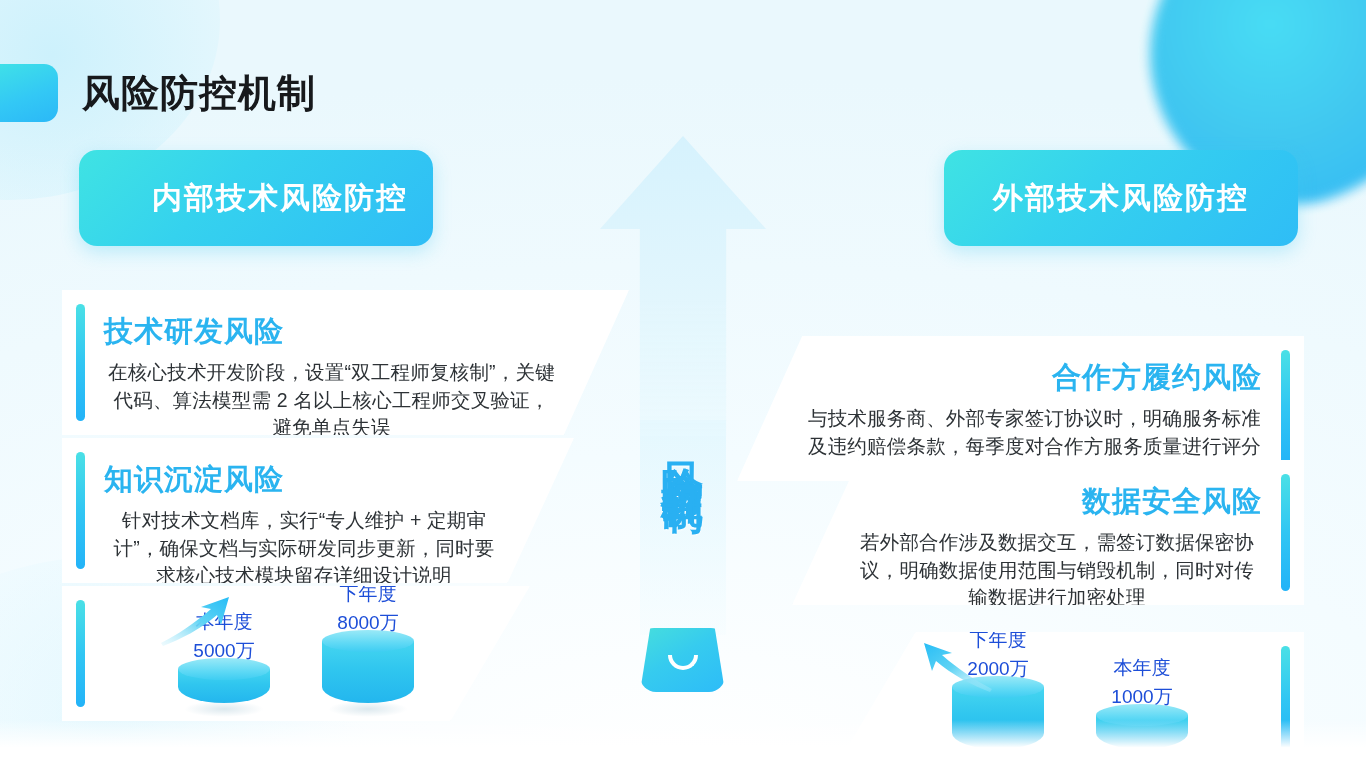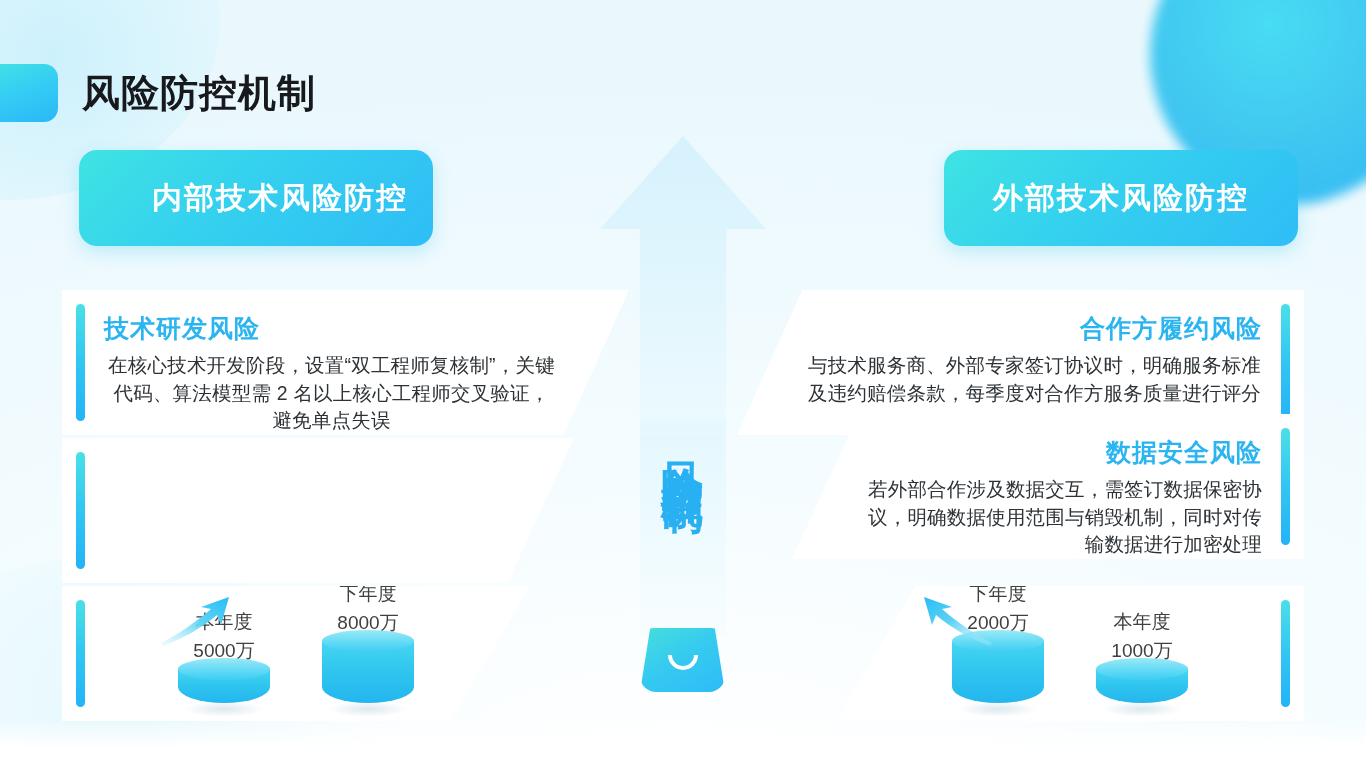--- a/index.html
+++ b/index.html
@@ -103,36 +103,36 @@
     position:absolute;
     background:#ffffff;
     box-shadow: 0 2px 14px rgba(80,180,225,.18);
   }
   .card .accent {
     position:absolute; top:14px; bottom:14px; width:9px;
     border-radius:6px;
     background: linear-gradient(180deg,#4ae0e6 0%, #31c6f3 50%, #23b3f8 100%);
   }
   .card-title {
-    font-size:25px; font-weight:bold; color:#2ab4f0;
+    font-size:29px; font-weight:bold; color:#2ab4f0;
     letter-spacing:1px; margin-bottom:7px;
   }
   .card-body {
     font-size:19.5px; color:#2d3236; line-height:1.42;
     letter-spacing:.2px;
     text-align:center;
   }
 
   
   .card-l { left:62px; }
   .card-l .accent { left:14px; }
   .card-l .card-inner { padding:22px 0 18px 42px; }
 
   
-  .card-r { right:62px; text-align:right; }
+  .card-r { right:62px; text-align:right;margin-top:46px; }
   .card-r .accent { right:14px; }
   .card-r .card-inner { padding:22px 42px 18px 0; }
 
   
   #card-l1 { top:290px;  width:567px; height:145px;
              clip-path: polygon(0 0, 100% 0, 88.5% 100%, 0 100%); }
   #card-l2 { top:438px;  width:512px; height:145px;
              clip-path: polygon(0 0, 100% 0, 87% 100%, 0 100%); }
   #card-l3 { top:586px;  width:468px; height:135px;
              clip-path: polygon(0 0, 100% 0, 83% 100%, 0 100%); }
@@ -147,21 +147,21 @@
   #card-l3 .card-inner, #card-r3 .card-inner { padding:0; height:100%; }
 
   
   .chart {
     position:relative; width:100%; height:100%;
     display:flex; align-items:flex-end; justify-content:center;
     gap:34px; padding:0 46px 18px 46px;
   }
   .chart-item { position:relative; width:110px; text-align:center; }
   .chart-label {
-    font-size:19px; color:#404040; line-height:1.25;
+    font-size:19px; color:#1d4ed8; line-height:1.25;
     margin-bottom:6px; white-space:nowrap;
   }
   .cyl {
     position:relative; margin:0 auto; width:92px;
     background: linear-gradient(180deg,#46d6f0 0%, #30c6ef 45%, #23b6ee 100%);
     border-radius:0 0 46px 46px / 0 0 16px 16px;
   }
   .cyl::before {
     content:""; position:absolute; left:0; right:0; top:-11px; height:22px;
     border-radius:50%;
@@ -217,20 +217,22 @@
   <div class="accent"></div>
   <div class="card-inner">
     <div class="card-title">技术研发风险</div>
     <div class="card-body" style="width:455px">在核心技术开发阶段，设置“双工程师复核制”，关键代码、算法模型需 2 名以上核心工程师交叉验证，避免单点失误</div>
   </div>
 </div>
 
 <div class="card card-l" id="card-l2">
   <div class="accent"></div>
   <div class="card-inner">
+    <div class="card-title">知识沉淀风险</div>
+    <div class="card-body" style="width:400px">针对技术文档库，实行“专人维护 + 定期审计”，确保文档与实际研发同步更新，同时要求核心技术模块留存详细设计说明</div>
   </div>
 </div>
 
 <div class="card card-l" id="card-l3">
   <div class="accent"></div>
   <div class="card-inner">
     <div class="chart">
       <div class="chart-item">
         <div class="chart-label">本年度</div>
         <div class="chart-label">5000万</div>
@@ -260,21 +262,21 @@
   <div class="card-inner">
     <div class="card-title">合作方履约风险</div>
     <div class="card-body" style="width:455px; margin-left:auto; text-align:center">与技术服务商、外部专家签订协议时，明确服务标准及违约赔偿条款，每季度对合作方服务质量进行评分</div>
   </div>
 </div>
 
 <div class="card card-r" id="card-r2">
   <div class="accent"></div>
   <div class="card-inner">
     <div class="card-title">数据安全风险</div>
-    <div class="card-body" style="width:410px; margin-left:auto; text-align:right">若外部合作涉及数据交互，需签订数据保密协议，明确数据使用范围与销毁机制，同时对传输数据进行加密处理</div>
+    <div class="card-body" style="width:410px; margin-left:auto; text-align:center">若外部合作涉及数据交互，需签订数据保密协议，明确数据使用范围与销毁机制，同时对传输数据进行加密处理</div>
   </div>
 </div>
 
 <div class="card card-r" id="card-r3">
   <div class="accent"></div>
   <div class="card-inner">
     <div class="chart">
       <div class="chart-item">
         <div class="chart-label">下年度</div>
         <div class="chart-label">2000万</div>

